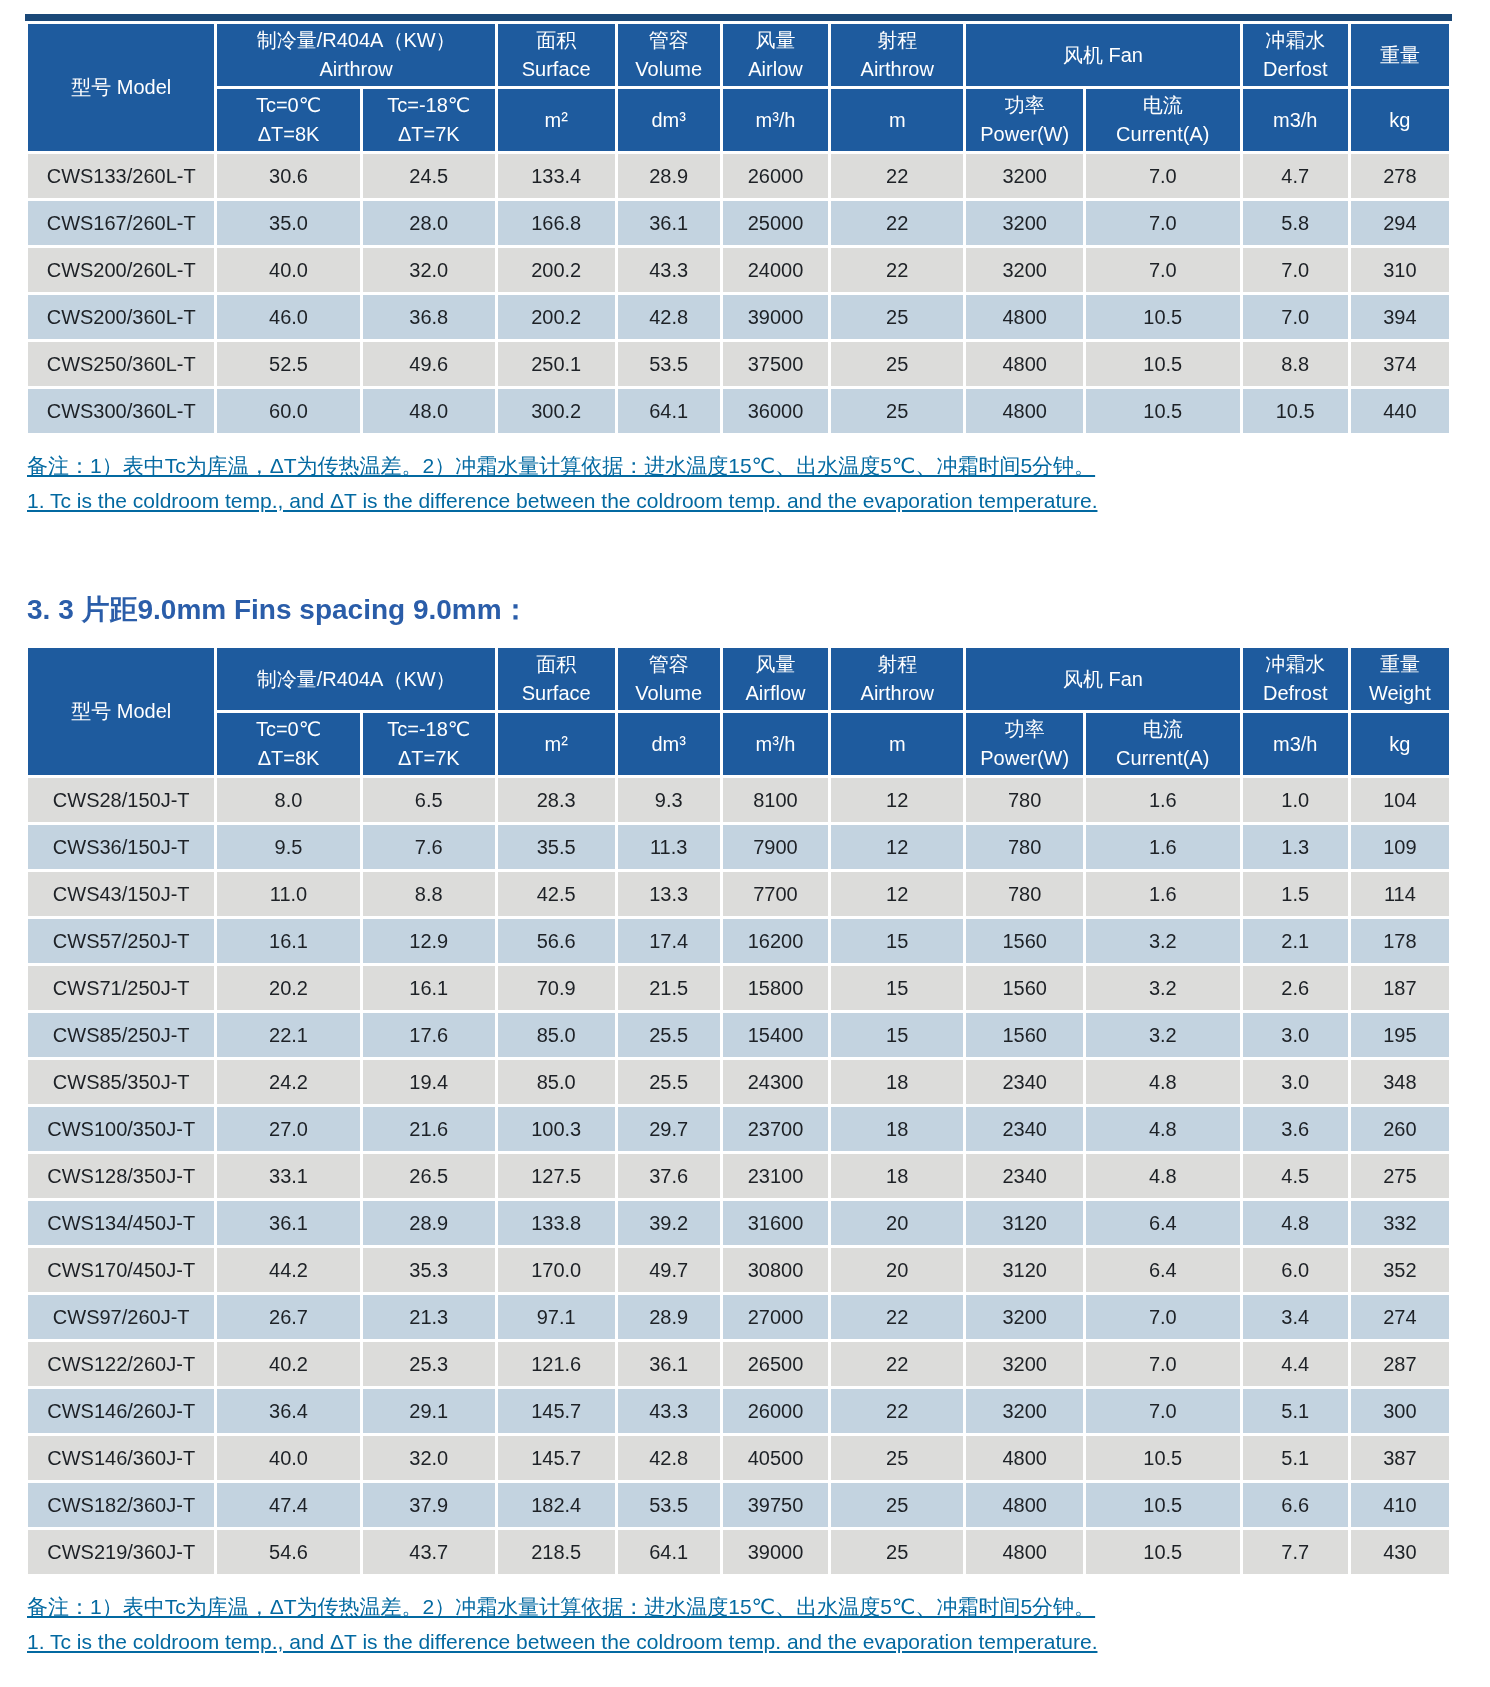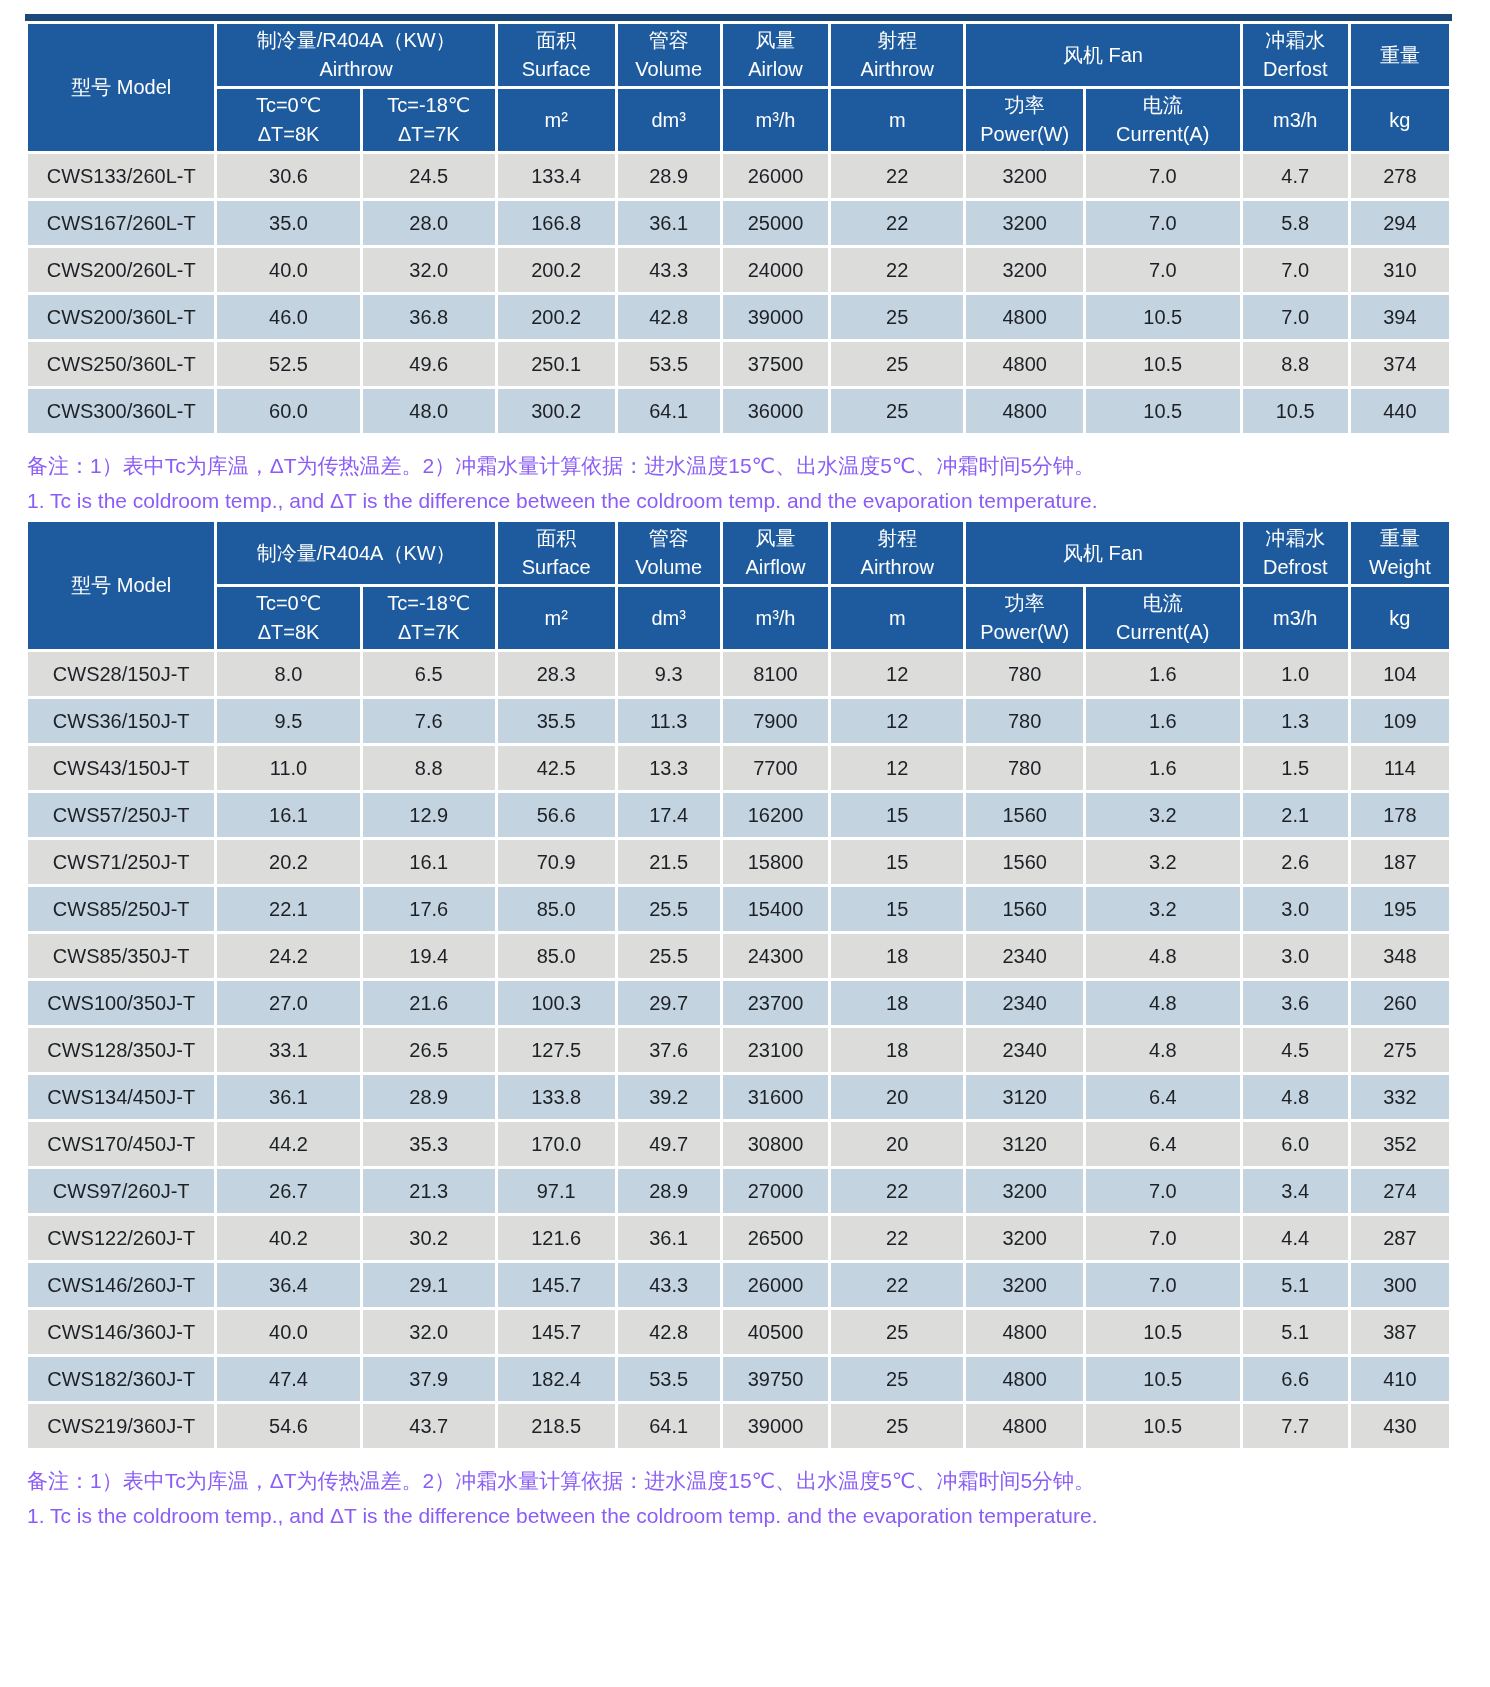--- a/index.html
+++ b/index.html
@@ -50,22 +50,23 @@
     font-size: 20px;
     color: #1d2126;
     height: 44px;
     padding: 0 2px;
   }
   table.spec tbody tr:nth-child(odd) td  { background: var(--row-odd, #dcdcda); }
   table.spec tbody tr:nth-child(even) td { background: var(--row-even, #c3d3e0); }
   .notes {
     margin: 14px 0 0 2px;
     font-size: 21px;
-    color: #8b5cf6;
+    color: #0369a1;
     line-height: 1.55;
+    text-decoration: underline;
   }
   .notes p { margin: 0 0 2px 0; }
   h2.section-heading {
     margin: 74px 0 16px 2px;
     font-size: 28px;
     font-weight: bold;
     color: var(--heading-color, #2a5da9);
   }
 </style>
 </head>
@@ -227,20 +228,21 @@
           <td>440</td>
         </tr>
       </tbody>
   </table>
 
   <div class="notes">
     <p>备注：1）表中Tc为库温，ΔT为传热温差。2）冲霜水量计算依据：进水温度15℃、出水温度5℃、冲霜时间5分钟。</p>
     <p>1. Tc is the coldroom temp., and ΔT is the difference between the coldroom temp. and the evaporation temperature.</p>
   </div>
 
+  <h2 class="section-heading">3. 3 片距9.0mm Fins spacing 9.0mm：</h2>
 
   <table class="spec">
     <colgroup>
       <col class="c1">
         <col class="c2">
         <col class="c3">
         <col class="c4">
         <col class="c5">
         <col class="c6">
       <col class="c7">
@@ -460,21 +462,21 @@
           <td>27000</td>
           <td>22</td>
           <td>3200</td>
           <td>7.0</td>
           <td>3.4</td>
           <td>274</td>
         </tr>
         <tr>
           <td>CWS122/260J-T</td>
           <td>40.2</td>
-          <td>30.2</td>
+          <td>25.3</td>
           <td>121.6</td>
           <td>36.1</td>
           <td>26500</td>
           <td>22</td>
           <td>3200</td>
           <td>7.0</td>
           <td>4.4</td>
           <td>287</td>
         </tr>
         <tr>

